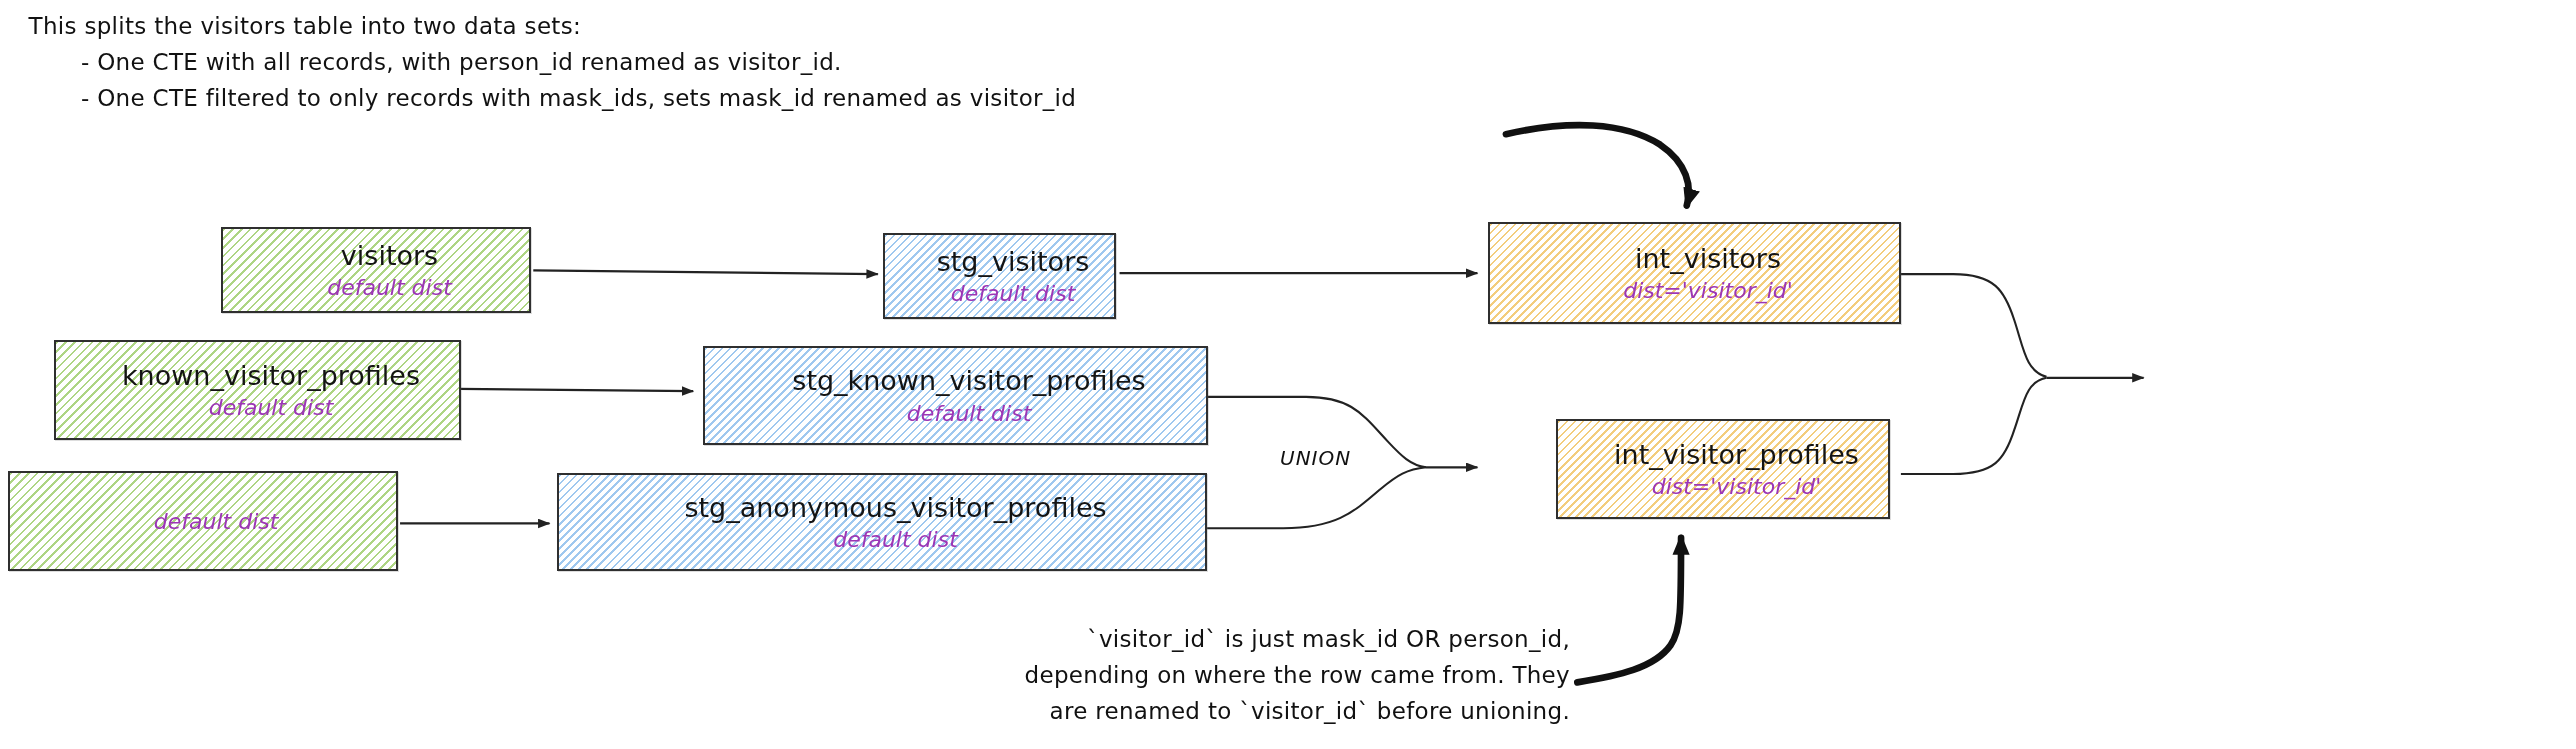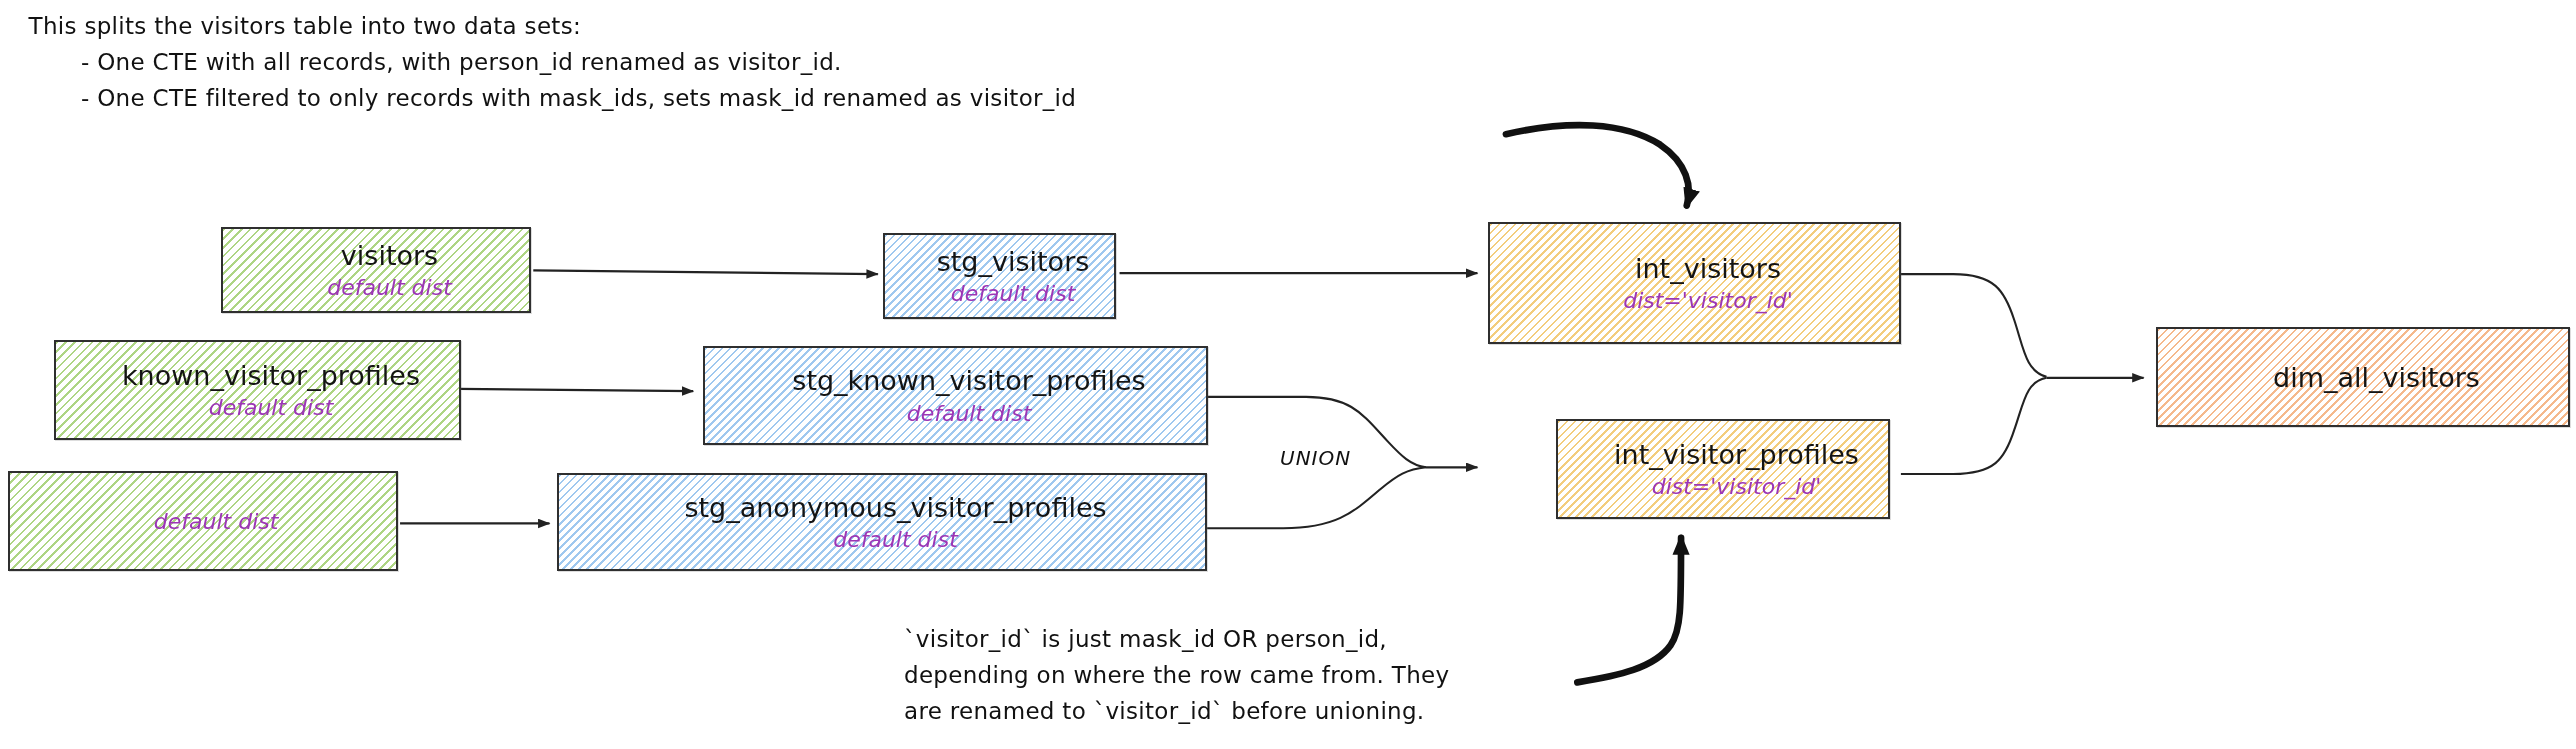--- a/index.html
+++ b/index.html
@@ -2,21 +2,21 @@
 <html style="font-size:15.2px"><head>
 <meta charset="utf-8">
 <style>
   html,body{margin:0;padding:0;background:#ffffff;}
   #canvas{
     position:relative;width:2576px;height:749px;background:#ffffff;
     font-family:"DejaVu Sans", sans-serif;color:#1b1b1b;overflow:hidden;
   }
   svg.wires{position:absolute;left:0;top:0;pointer-events:none;}
   .note{position:absolute;font-size:23px;line-height:36px;letter-spacing:0.3px;color:#111;white-space:nowrap;}
-  .note-bottom{position:absolute;font-size:23px;line-height:36px;letter-spacing:0.3px;color:#111;text-align:left;}
+  .note-bottom{position:absolute;font-size:23px;line-height:36px;letter-spacing:0.3px;color:#111;text-align:right;}
   .union{position:absolute;font-size:20px;font-style:italic;letter-spacing:1px;color:#111;}
   .node{
     position:absolute;box-sizing:border-box;border:2.4px solid #2f2f2f;
     display:flex;flex-direction:column;align-items:center;justify-content:center;
     gap:4.8px;background-color:#ffffff;box-shadow:1px 1px 0 #55555533;padding-left:27px;
   }
   .node-title{font-size:27px;color:#141414;white-space:nowrap;}
   .node-sub{font-size:22px;font-style:italic;color:#9c36b5;white-space:nowrap;}
   .fill-green{background-image:repeating-linear-gradient(135deg,#aed584 0 1.9px,rgba(0,0,0,0) 1.9px 6.2px);}
   .fill-blue{background-image:repeating-linear-gradient(135deg,#9fc8ef 0 1.9px,rgba(0,0,0,0) 1.9px 5.7px);}
@@ -77,32 +77,29 @@
   </div>
   <div class="node fill-blue" style="left:703px;top:346px;width:505px;height:99px">
     <div class="node-title">stg_known_visitor_profiles</div>
     <div class="node-sub">default dist</div>
   </div>
   <div class="node fill-blue" style="left:557px;top:473px;width:650px;height:98px">
     <div class="node-title">stg_anonymous_visitor_profiles</div>
     <div class="node-sub">default dist</div>
   </div>
 
-  <div class="node fill-yellow" style="left:1488px;top:222px;width:413px;height:122px">
+  <div class="node fill-yellow" style="left:1488px;top:222px;width:413px;height:102px">
     <div class="node-title">int_visitors</div>
     <div class="node-sub">dist='visitor_id'</div>
   </div>
   <div class="node fill-yellow" style="left:1556px;top:419px;width:334px;height:100px">
     <div class="node-title">int_visitor_profiles</div>
     <div class="node-sub">dist='visitor_id'</div>
   </div>
 
-  <div class="node fill-orange" style="left:2156px;top:327px;width:414px;height:100px">
-    <div class="node-title">dim_all_visitors</div>
-  </div>
 
   <div class="union" style="left:1280px;top:446px">UNION</div>
 
   <div class="note-bottom" style="left:904px;top:621px;width:666px">
     <div>`visitor_id` is just mask_id OR person_id,</div>
     <div>depending on where the row came from. They</div>
     <div>are renamed to `visitor_id` before unioning.</div>
   </div>
 
 </div>

